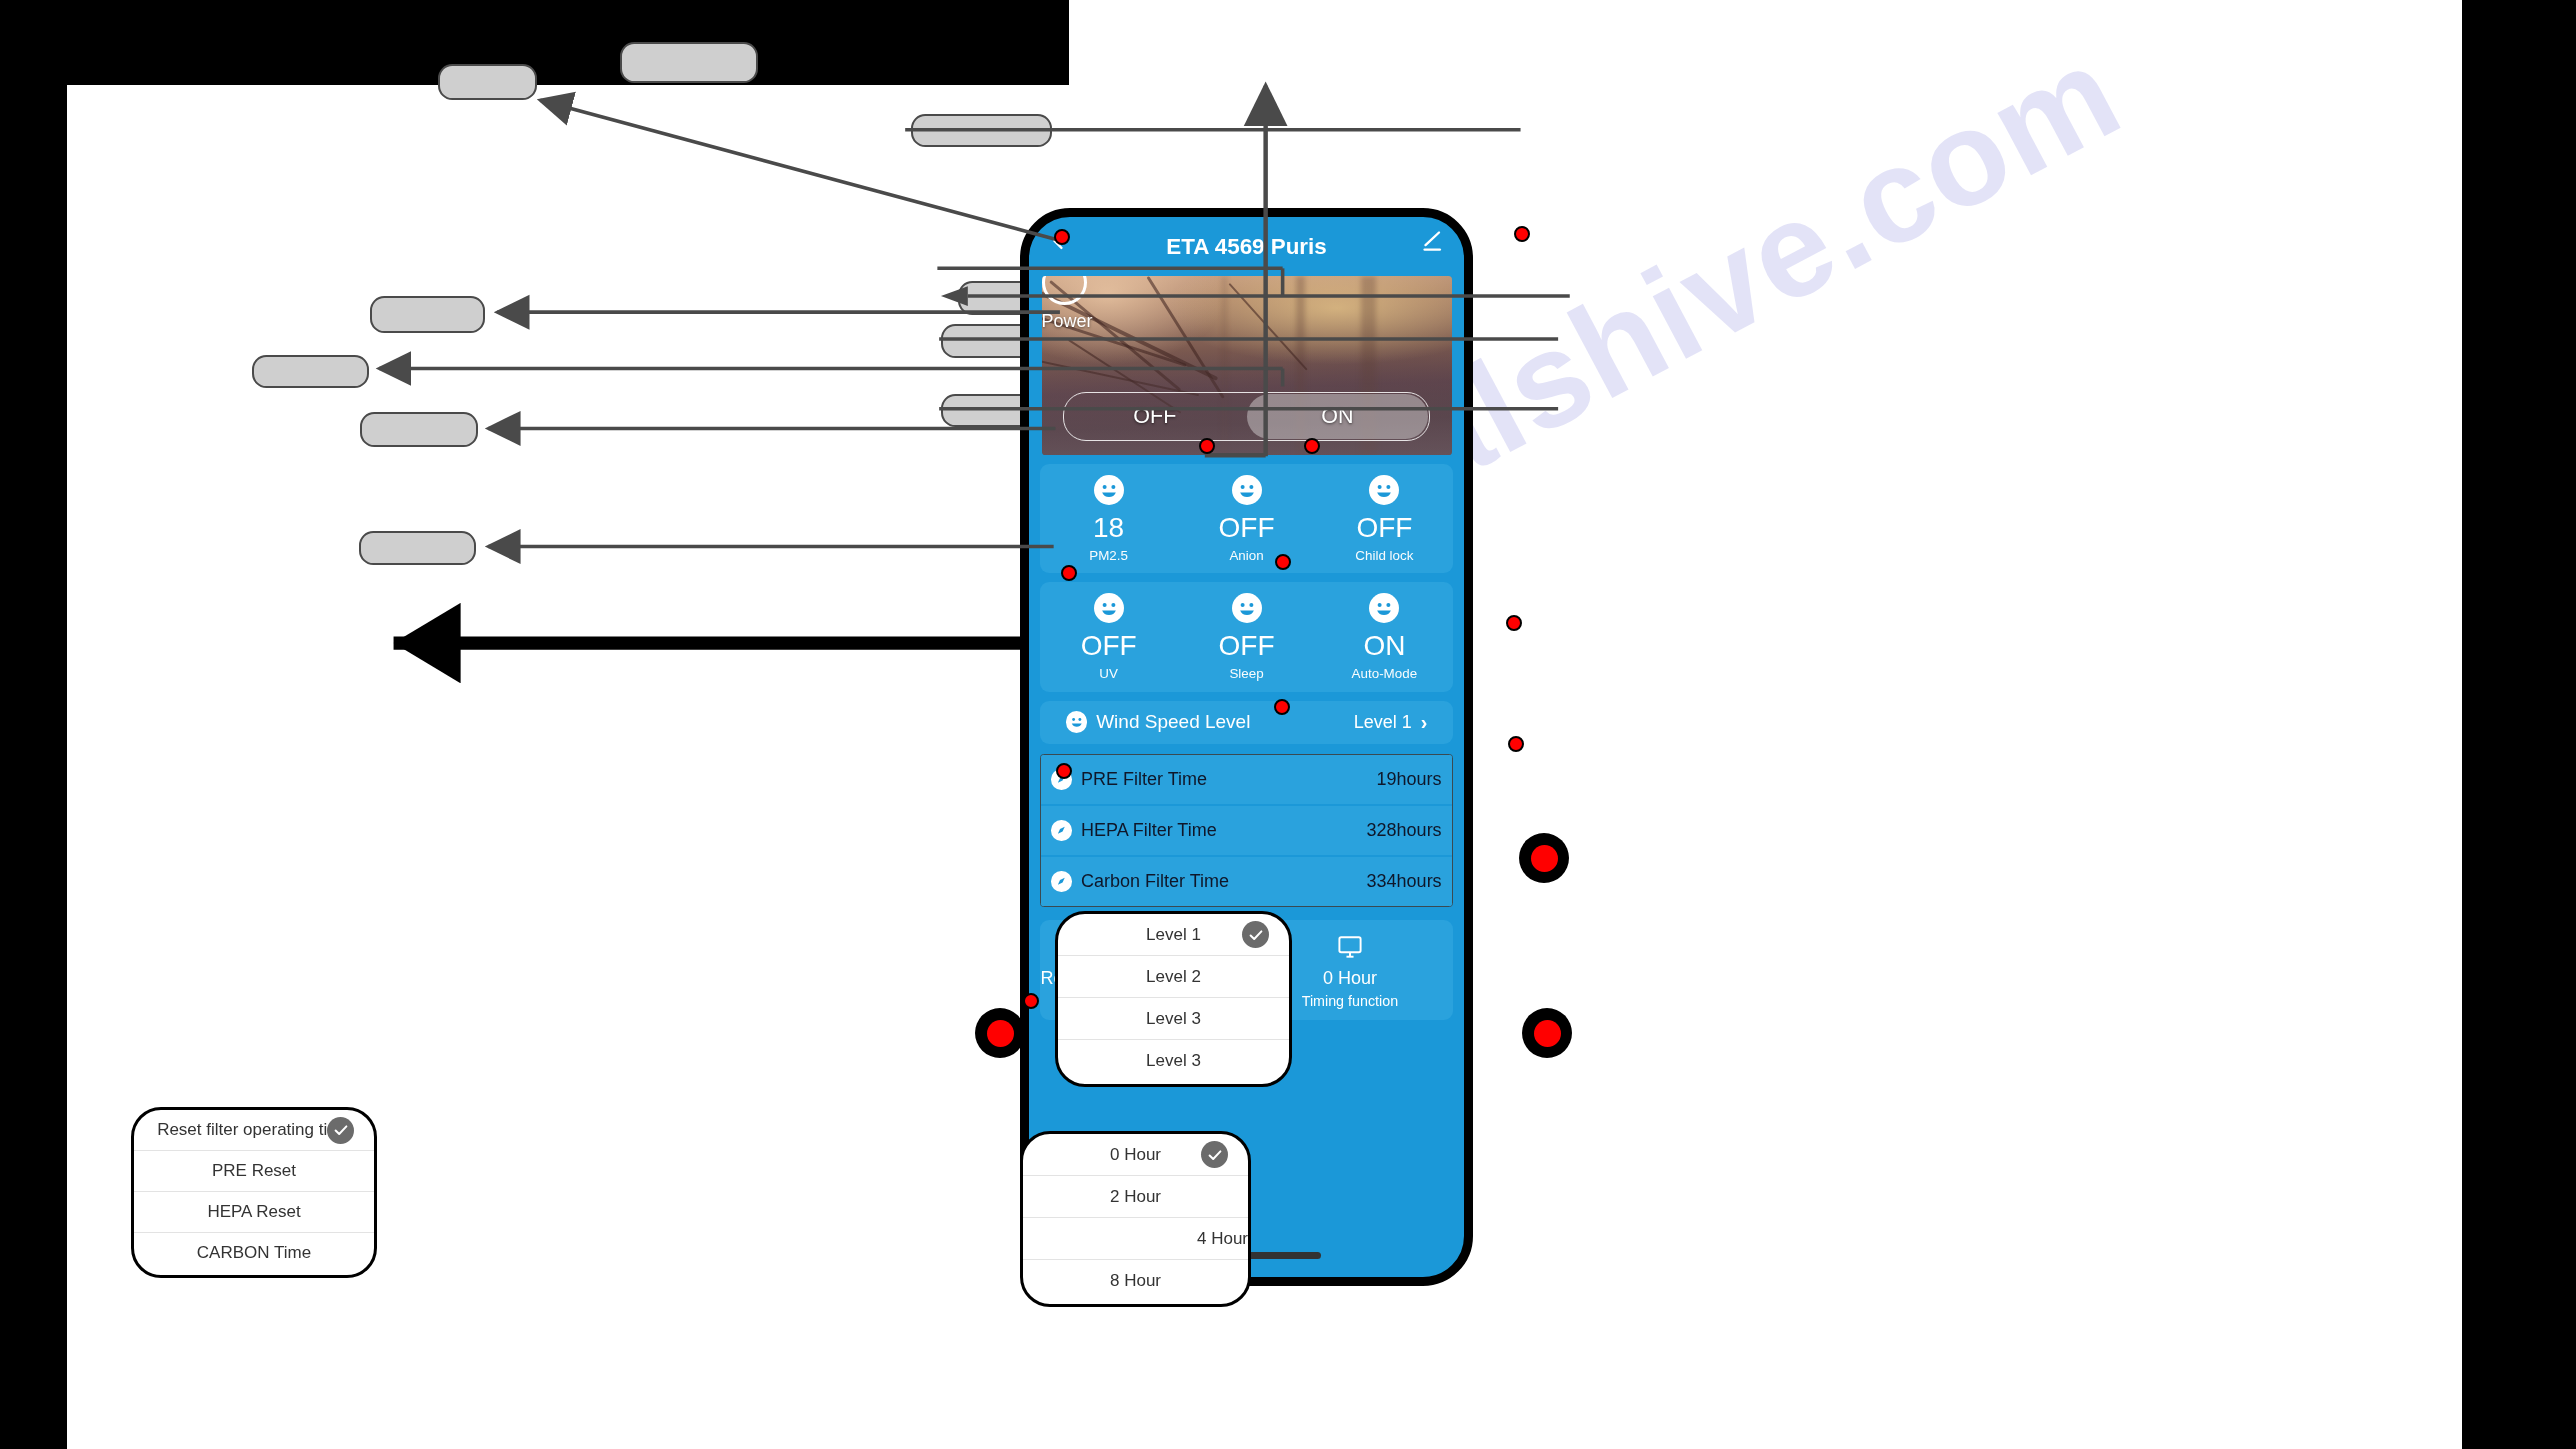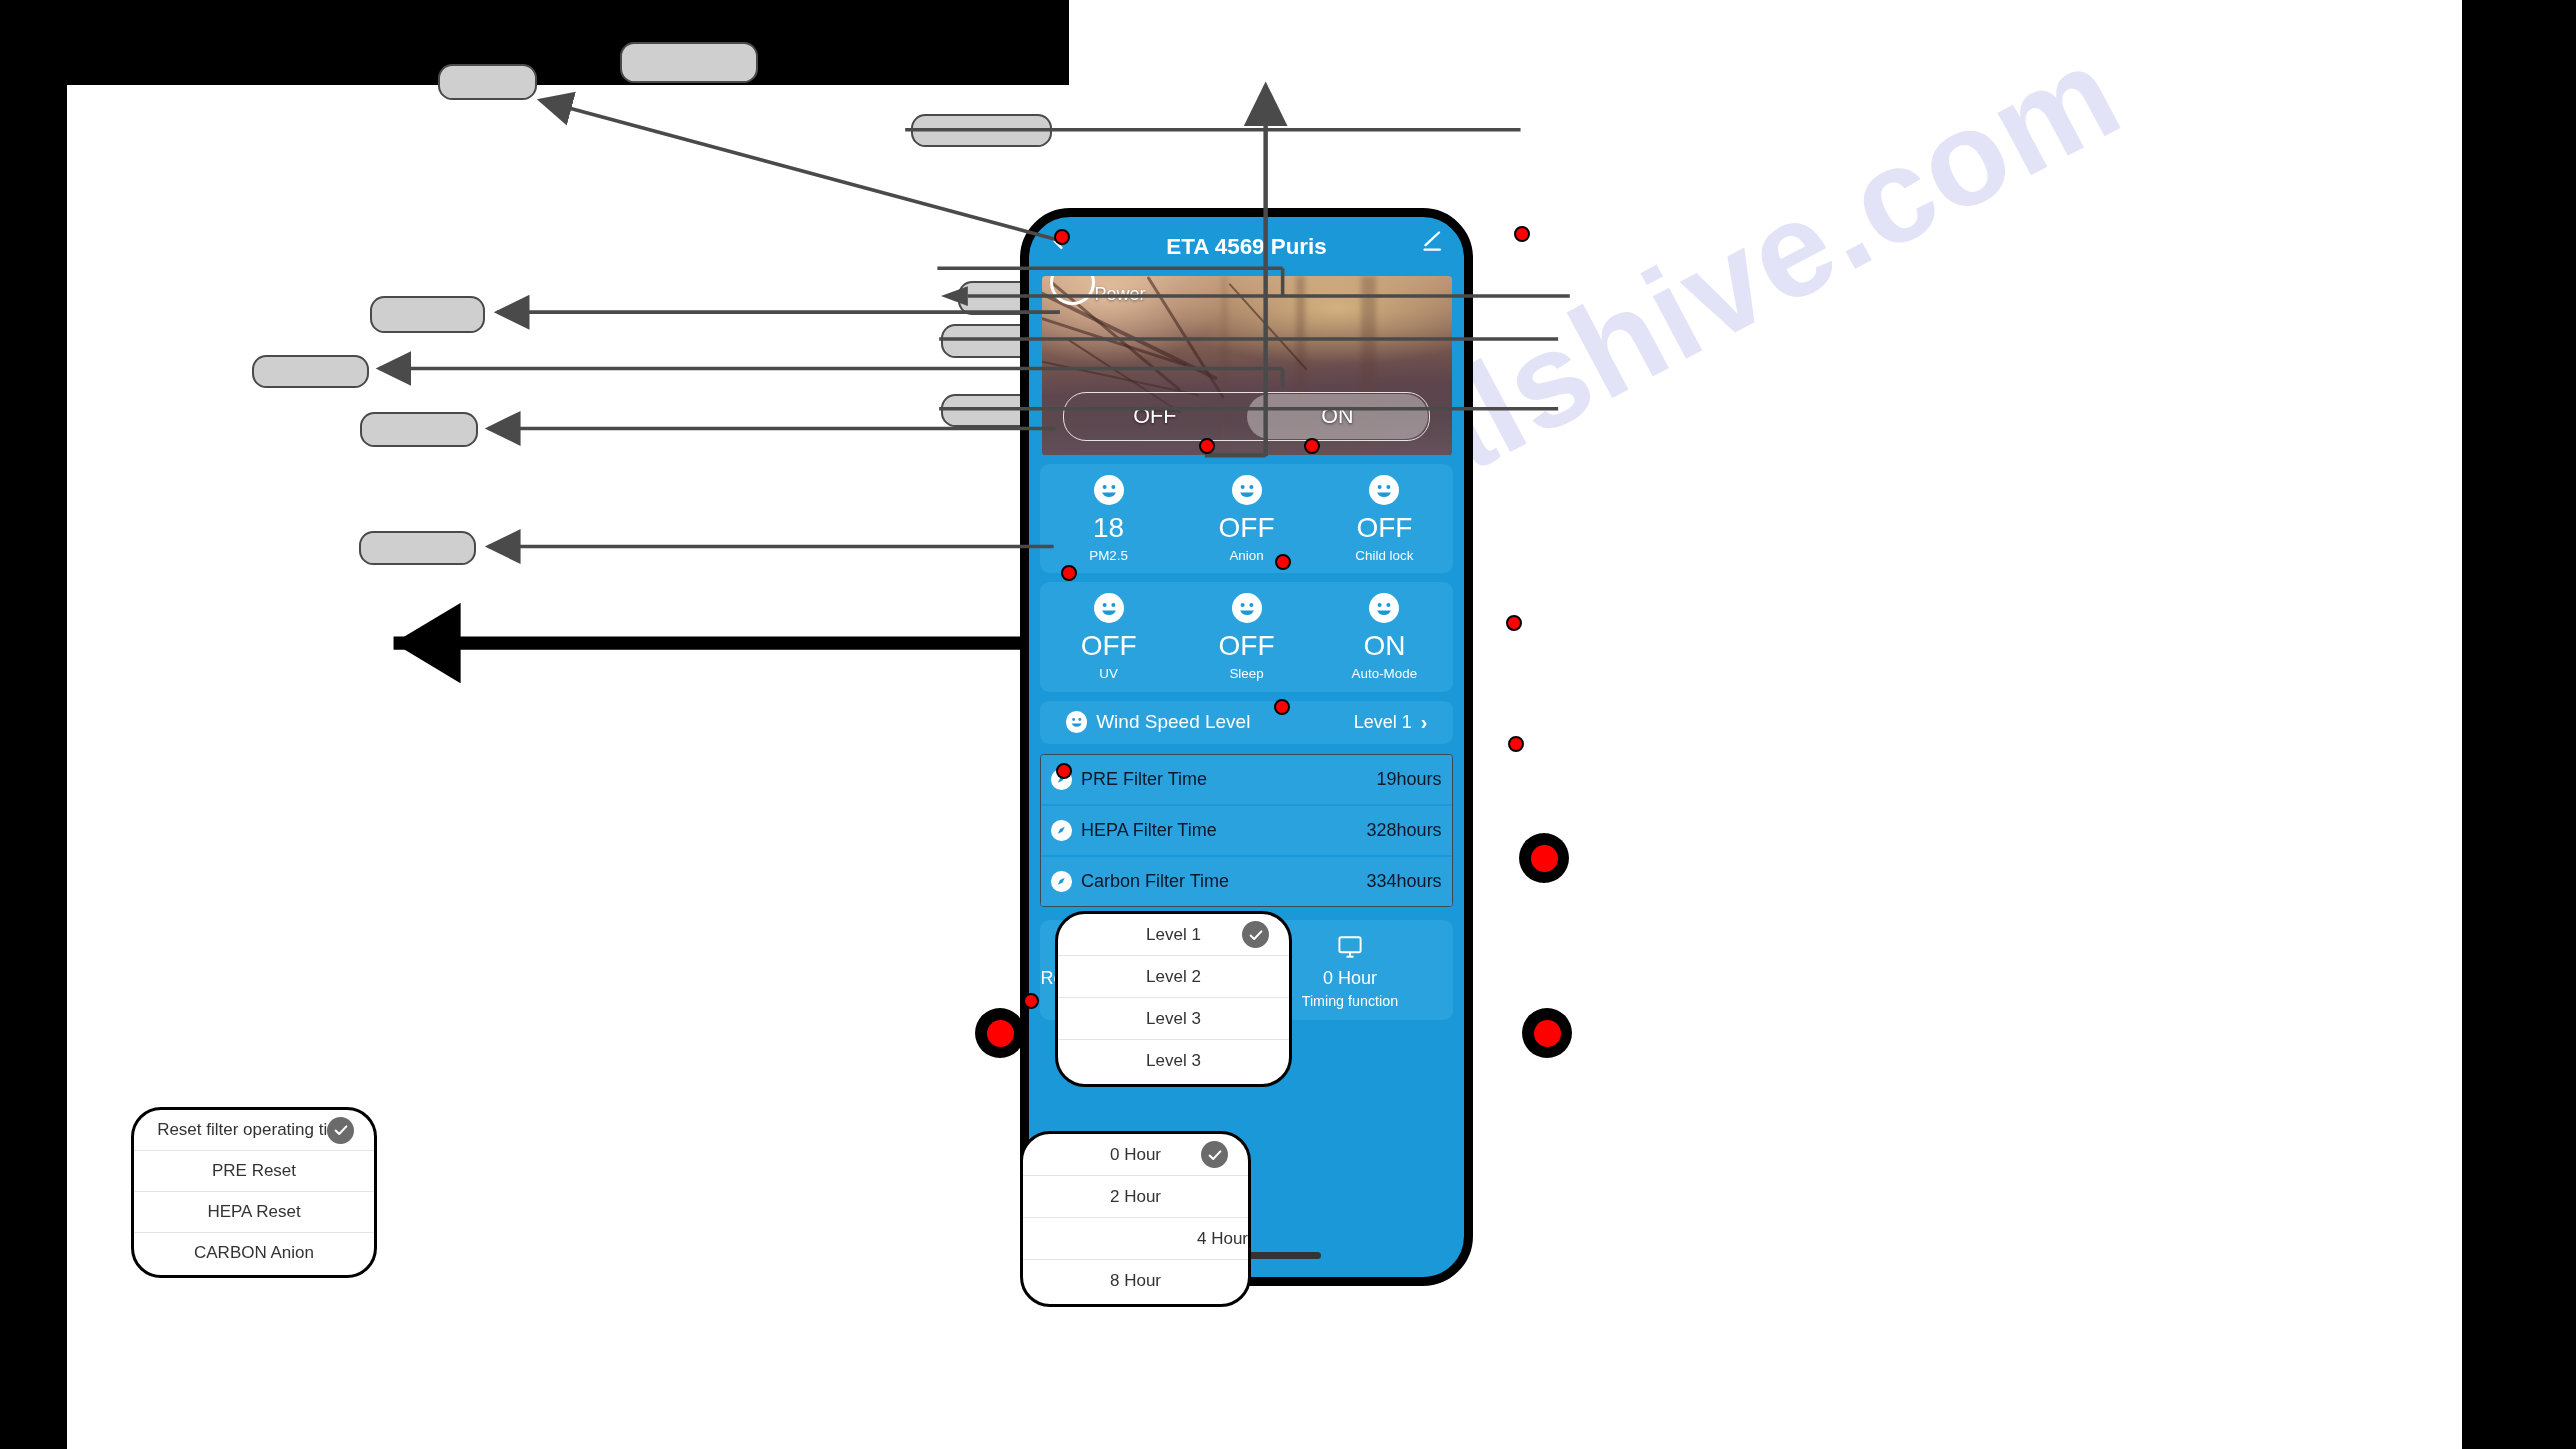--- a/index.html
+++ b/index.html
@@ -48,22 +48,22 @@
     background:
       radial-gradient(ellipse 60% 45% at 72% 18%, rgba(255,225,150,.55), rgba(255,225,150,0) 70%),
       radial-gradient(ellipse 40% 55% at 16% 10%, rgba(240,205,170,.75), rgba(240,205,170,0) 72%),
       linear-gradient(178deg,#c9a084 0%, #a87f67 16%, #79584f 42%, #5a4048 62%, #4e3a41 80%, #55434a 100%);
   }
   .hero-branch{position:absolute;background:rgba(60,32,30,.55);transform-origin:0 0;border-radius:1.8px;}
   .hero-trunk{position:absolute;top:0;bottom:0;width:9px;background:rgba(90,60,50,.30);filter:blur(2.7px);}
   .hero-haze{position:absolute;left:0;right:0;bottom:0;height:58%;
        background:linear-gradient(180deg, rgba(140,120,125,0), rgba(120,100,108,.45));}
   .power-wrap{
-    position:absolute;left:8px;right:0;top:-16px;display:flex;
-    align-items:flex-end;color:#fff;
+    position:absolute;left:0;right:0;top:-16px;display:flex;flex-direction:column;
+    align-items:flex-start;color:#fff;
   }
   .power-ring{width:39px;height:39px;border:3.6px solid #fff;border-radius:50%;
       position:relative;}
   .power-ring::after{content:"";position:absolute;left:50%;top:-5.4px;margin-left:-1.8px;
       width:3.6px;height:18px;background:#fff;}
   .power-label{font-size:18px;margin-top:6.3px;text-shadow:0 0.9px 2.7px rgba(0,0,0,.5);}
   .pwr-toggle{
     position:absolute;left:21.5px;right:21.5px;bottom:14.3px;height:47px;
     border:1.8px solid rgba(255,255,255,.85);border-radius:23px;
     display:flex;align-items:stretch;overflow:hidden;
@@ -421,21 +421,21 @@
         </svg>
       </span>
     </div>
     <div class="popup-item" style="height: 40px;">
       <span>PRE Reset</span>
     </div>
     <div class="popup-item" style="height: 40px;">
       <span>HEPA Reset</span>
     </div>
     <div class="popup-item" style="height: 40px;">
-      <span>CARBON Anion</span>
+      <span>CARBON Time</span>
     </div>
   </div>
 <div class="popup" id="popup-wind-level" style="left:1055px;top:911px;width:231px;height:170px;">
     <div class="popup-item" style="height: 41px;">
       <span>Level 1</span>
       <span class="popup-check">
         <svg viewBox="0 0 20 20" fill="none" stroke="#fff" stroke-width="2.2" stroke-linecap="round" stroke-linejoin="round">
           <polyline points="4 10.5 8 14.5 16 6"></polyline>
         </svg>
       </span>

